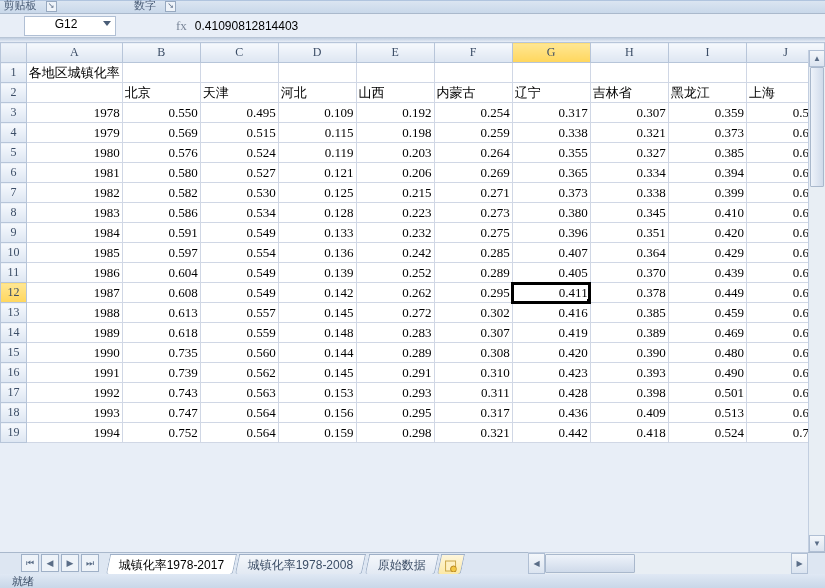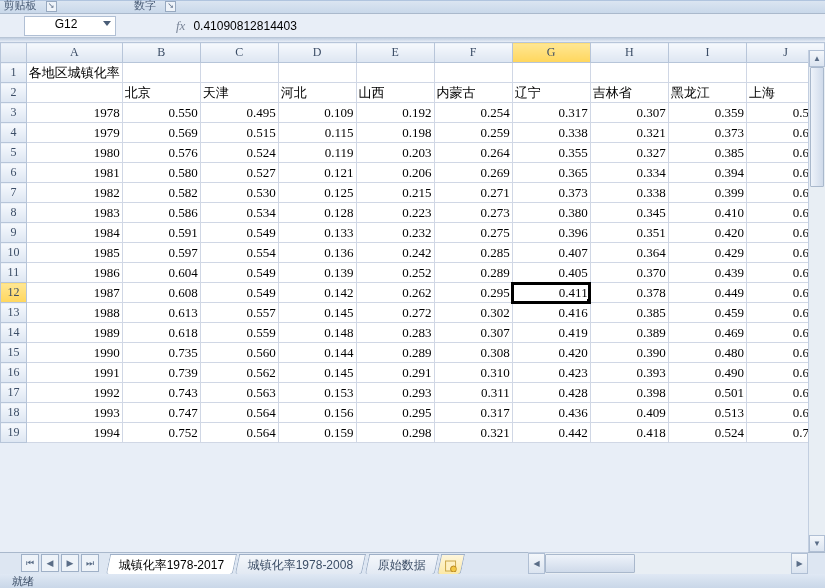--- a/index.html
+++ b/index.html
@@ -5,21 +5,21 @@
 *{box-sizing:border-box;margin:0;padding:0;user-select:none}
 body{font-family:"Microsoft YaHei",SimSun,Arial,sans-serif;font-size:12px;background:#e8eef7;overflow:hidden;width:825px;height:588px;position:relative}
 .ribbon-labels{height:14px;background:linear-gradient(#dbe5f1,#c9d8ea);display:flex;align-items:flex-end;border-top:1px solid #b0c4de;border-bottom:1px solid #aab9cc;color:#4a5d77;font-size:11px}
 .ribbon-labels .grp{flex:0 0 auto;text-align:center}
 .ribbon-labels .expand{display:inline-block;width:11px;height:11px;border:1px solid #97a9c0;background:#eef3f9;margin-left:6px;position:relative;vertical-align:middle;font-size:8px;color:#5a6d87;line-height:8px;text-align:right;padding-right:1px}
 .namebox-row{height:24px;background:#e8eef7;display:flex;align-items:center;border-bottom:1px solid #b8c5d6}
 .namebox{width:92px;height:20px;margin-left:24px;background:#fff;border:1px solid #b0bfd4;display:flex;padding:0 4px}
 .namebox span{flex:1;text-align:center;font-size:12px}
 .namebox .dd{width:0;height:0;border:4px solid transparent;border-top:5px solid #4a5d77;margin-top:4px}
 .fx-area{display:flex;align-items:center;margin-left:60px}
-.fx-area .fx{font-style:italic;font-family:"Times New Roman",serif;font-size:13px;color:#7a8699;margin-right:8px}
+.fx-area .fx{font-family:"Times New Roman",serif;font-size:13px;color:#7a8699;margin-right:8px}
 .fx-area .val{font-size:12px;color:#000}
 .divider-line{height:4px;background:linear-gradient(#bfcde0,#e8eef7)}
 .sheet{position:relative;background:#fff}
 table{border-collapse:collapse;table-layout:fixed;font-family:SimSun,"Microsoft YaHei";font-size:13px}
 th,td{border:1px solid #d0d7e5;height:20px;padding:0 2px;overflow:hidden;white-space:nowrap}
 th{background:linear-gradient(#f6f9fd,#dde6f2);font-weight:normal;color:#3b4d66;text-align:center;font-size:12px;border-color:#b7c5d9}
 th.corner{width:26px;background:linear-gradient(#eef3fa,#dae3ef)}
 th.rowhdr{width:26px;text-align:center}
 th.colhdr{width:79px}
 th.active-col{background:linear-gradient(#ffe794,#ffd65c)}

